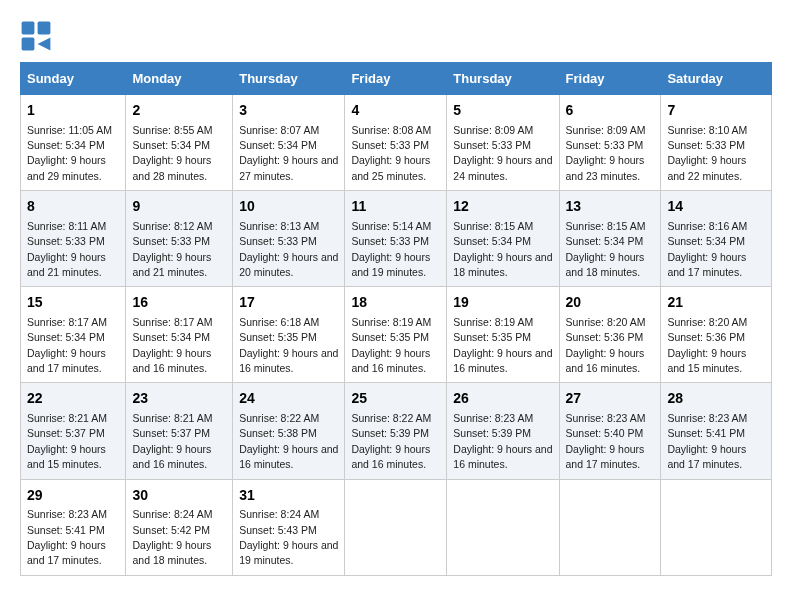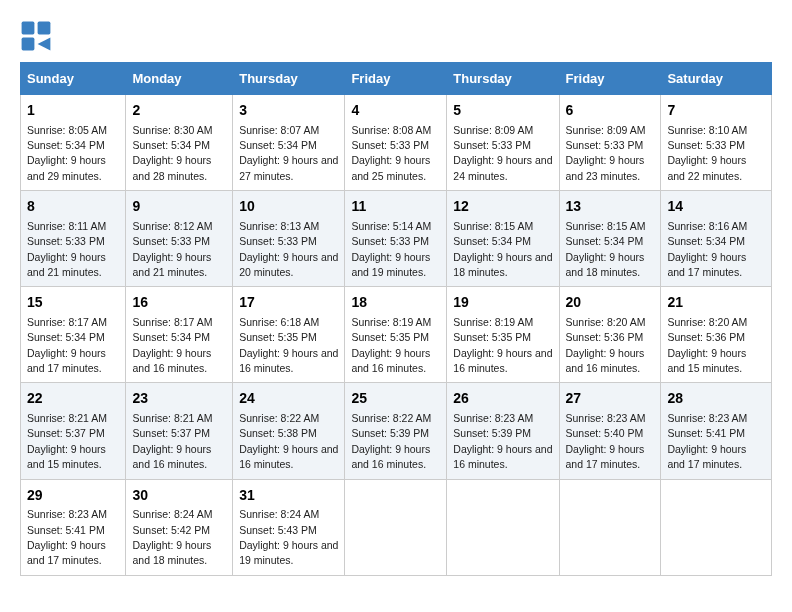--- a/index.html
+++ b/index.html
@@ -117,22 +117,22 @@
         <th>Monday</th>
         <th>Thursday</th>
         <th>Friday</th>
         <th>Thursday</th>
         <th>Friday</th>
         <th>Saturday</th>
       </tr>
   </thead>
   <tbody id="calendar-body">
   <tr>
-        <td><span class="day-num">1</span><span class="cell-text">Sunrise: 8:05 AM</span><br><span class="cell-text">Sunset: 5:34 PM</span><br><span class="cell-text">Daylight: 9 hours and 29 minutes.</span></td>
-        <td><span class="day-num">2</span><span class="cell-text">Sunrise: 8:30 AM</span><br><span class="cell-text">Sunset: 5:34 PM</span><br><span class="cell-text">Daylight: 9 hours and 28 minutes.</span></td>
+        <td><span class="day-num">1</span><span class="cell-text">Sunrise: 11:05 AM</span><br><span class="cell-text">Sunset: 5:34 PM</span><br><span class="cell-text">Daylight: 9 hours and 29 minutes.</span></td>
+        <td><span class="day-num">2</span><span class="cell-text">Sunrise: 8:55 AM</span><br><span class="cell-text">Sunset: 5:34 PM</span><br><span class="cell-text">Daylight: 9 hours and 28 minutes.</span></td>
         <td><span class="day-num">3</span><span class="cell-text">Sunrise: 8:07 AM</span><br><span class="cell-text">Sunset: 5:34 PM</span><br><span class="cell-text">Daylight: 9 hours and 27 minutes.</span></td>
         <td><span class="day-num">4</span><span class="cell-text">Sunrise: 8:08 AM</span><br><span class="cell-text">Sunset: 5:33 PM</span><br><span class="cell-text">Daylight: 9 hours and 25 minutes.</span></td>
         <td><span class="day-num">5</span><span class="cell-text">Sunrise: 8:09 AM</span><br><span class="cell-text">Sunset: 5:33 PM</span><br><span class="cell-text">Daylight: 9 hours and 24 minutes.</span></td>
         <td><span class="day-num">6</span><span class="cell-text">Sunrise: 8:09 AM</span><br><span class="cell-text">Sunset: 5:33 PM</span><br><span class="cell-text">Daylight: 9 hours and 23 minutes.</span></td>
         <td><span class="day-num">7</span><span class="cell-text">Sunrise: 8:10 AM</span><br><span class="cell-text">Sunset: 5:33 PM</span><br><span class="cell-text">Daylight: 9 hours and 22 minutes.</span></td>
       </tr>
       <tr>
         <td><span class="day-num">8</span><span class="cell-text">Sunrise: 8:11 AM</span><br><span class="cell-text">Sunset: 5:33 PM</span><br><span class="cell-text">Daylight: 9 hours and 21 minutes.</span></td>
         <td><span class="day-num">9</span><span class="cell-text">Sunrise: 8:12 AM</span><br><span class="cell-text">Sunset: 5:33 PM</span><br><span class="cell-text">Daylight: 9 hours and 21 minutes.</span></td>
         <td><span class="day-num">10</span><span class="cell-text">Sunrise: 8:13 AM</span><br><span class="cell-text">Sunset: 5:33 PM</span><br><span class="cell-text">Daylight: 9 hours and 20 minutes.</span></td>

